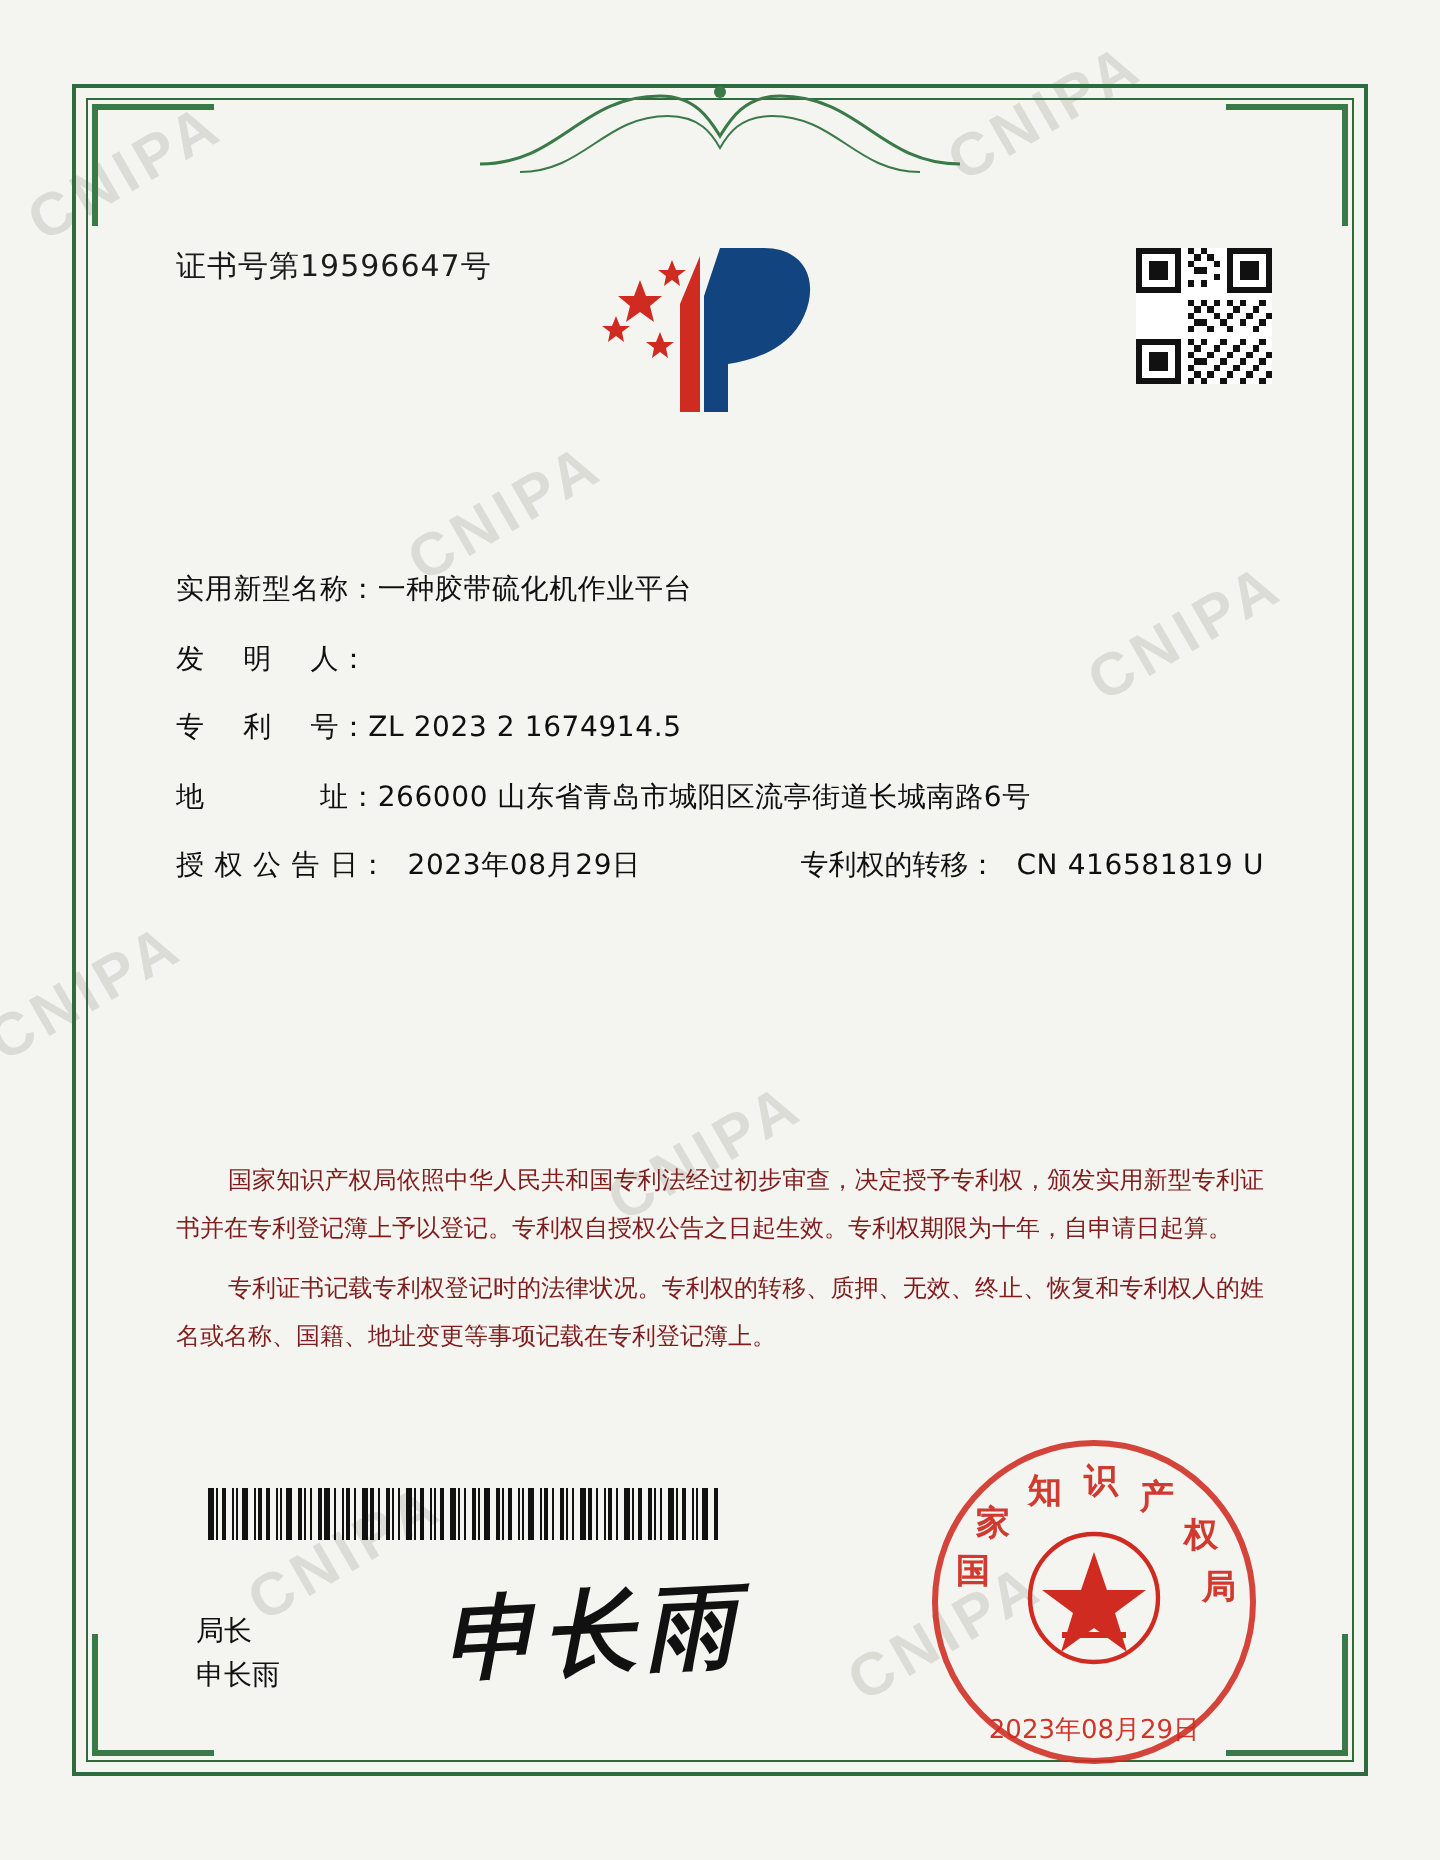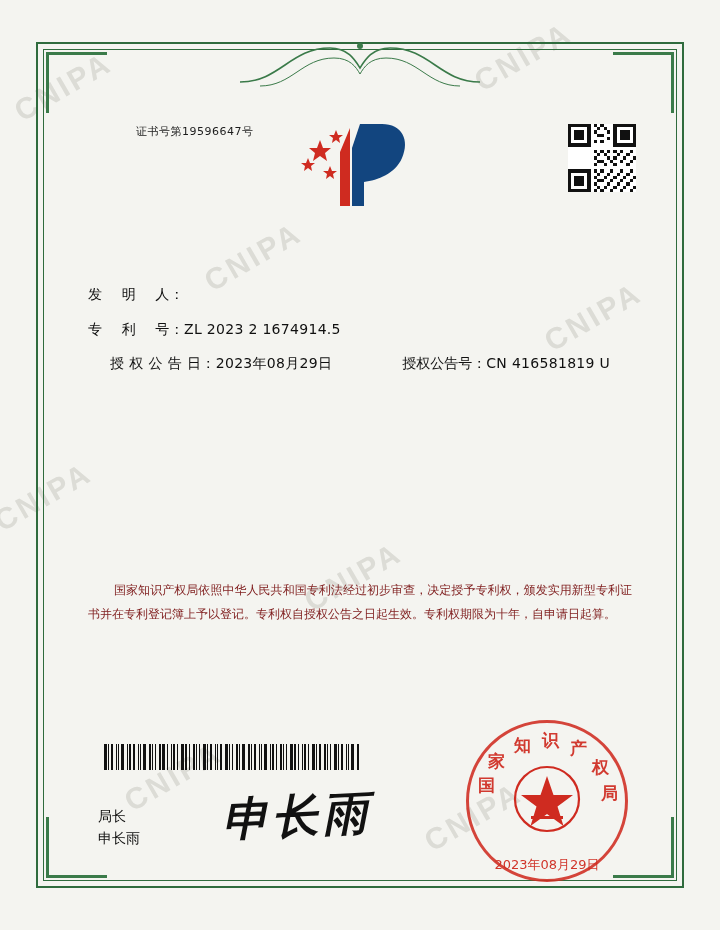--- a/index.html
+++ b/index.html
@@ -68,25 +68,24 @@
     left: 50%;
     top: 34px;
     transform: translateX(-50%);
   }
 
   
   .cert-no {
     position: absolute;
     left: 88px;
     top: 124px;
-    font-size: 11px;
+    font-size: 15px;
     color: #1b1b1b;
     font-family: "DejaVu Sans", sans-serif;
     letter-spacing: 0.5px;
-    margin-left: 48px;
   }
   .logo {
     position: absolute;
     left: 50%;
     top: 118px;
     transform: translateX(-50%);
   }
   .qr {
     position: absolute;
     right: 84px;
@@ -123,21 +122,21 @@
     font-size: 14px;
     color: #101010;
   }
   .field-label {
     white-space: pre;
     letter-spacing: 0.4px;
   }
   .field-value {
     letter-spacing: 0.3px;
   }
-  .field-row.split { justify-content: center; }
+  .field-row.split { justify-content: space-between; }
   .field-row .second-label {
     margin-left: 70px;
     white-space: pre;
   }
 
   
   .paras {
     position: absolute;
     left: 88px;
     right: 88px;
@@ -351,36 +350,45 @@
         <rect x="13" y="20" width="1" height="1"></rect>
           <rect x="16" y="20" width="1" height="1"></rect>
         <rect x="19" y="20" width="1" height="1"></rect>
       </g>
     </svg>
   </div>
 
 
   <div class="fields">
     <div class="field-row">
+      <span class="field-label">实用新型名称：</span>
+      <span class="field-value">一种胶带硫化机作业平台</span>
+    </div>
+    <div class="field-row">
       <span class="field-label">发　 明　 人：</span>
     </div>
     <div class="field-row">
       <span class="field-label">专　 利　 号：</span>
       <span class="field-value">ZL 2023 2 1674914.5</span>
     </div>
+    <div class="field-row">
+      <span class="field-label">地　　　　址：</span>
+      <span class="field-value">266000 山东省青岛市城阳区流亭街道长城南路6号</span>
+    </div>
     <div class="field-row split">
       <span class="field-label">授 权 公 告 日：</span>
       <span class="field-value">2023年08月29日</span>
-      <span class="second-label">授权公告号：</span>
+      <span class="second-label">专利权的转移：</span>
       <span class="field-value">CN 416581819 U</span>
     </div>
   </div>
 
   <div class="paras">
     <div class="para">国家知识产权局依照中华人民共和国专利法经过初步审查，决定授予专利权，颁发实用新型专利证书并在专利登记簿上予以登记。专利权自授权公告之日起生效。专利权期限为十年，自申请日起算。</div>
+    <div class="para">专利证书记载专利权登记时的法律状况。专利权的转移、质押、无效、终止、恢复和专利权人的姓名或名称、国籍、地址变更等事项记载在专利登记簿上。</div>
   </div>
 
   <div class="barcode" id="barcode">
       <i style="width: 3px; margin-right: 1px;"></i>
       <i style="width: 1px; margin-right: 2px;"></i>
       <i style="width: 2px; margin-right: 3px;"></i>
       <i style="width: 1px; margin-right: 1px;"></i>
       <i style="width: 1px; margin-right: 2px;"></i>
       <i style="width: 3px; margin-right: 3px;"></i>
       <i style="width: 1px; margin-right: 1px;"></i>

